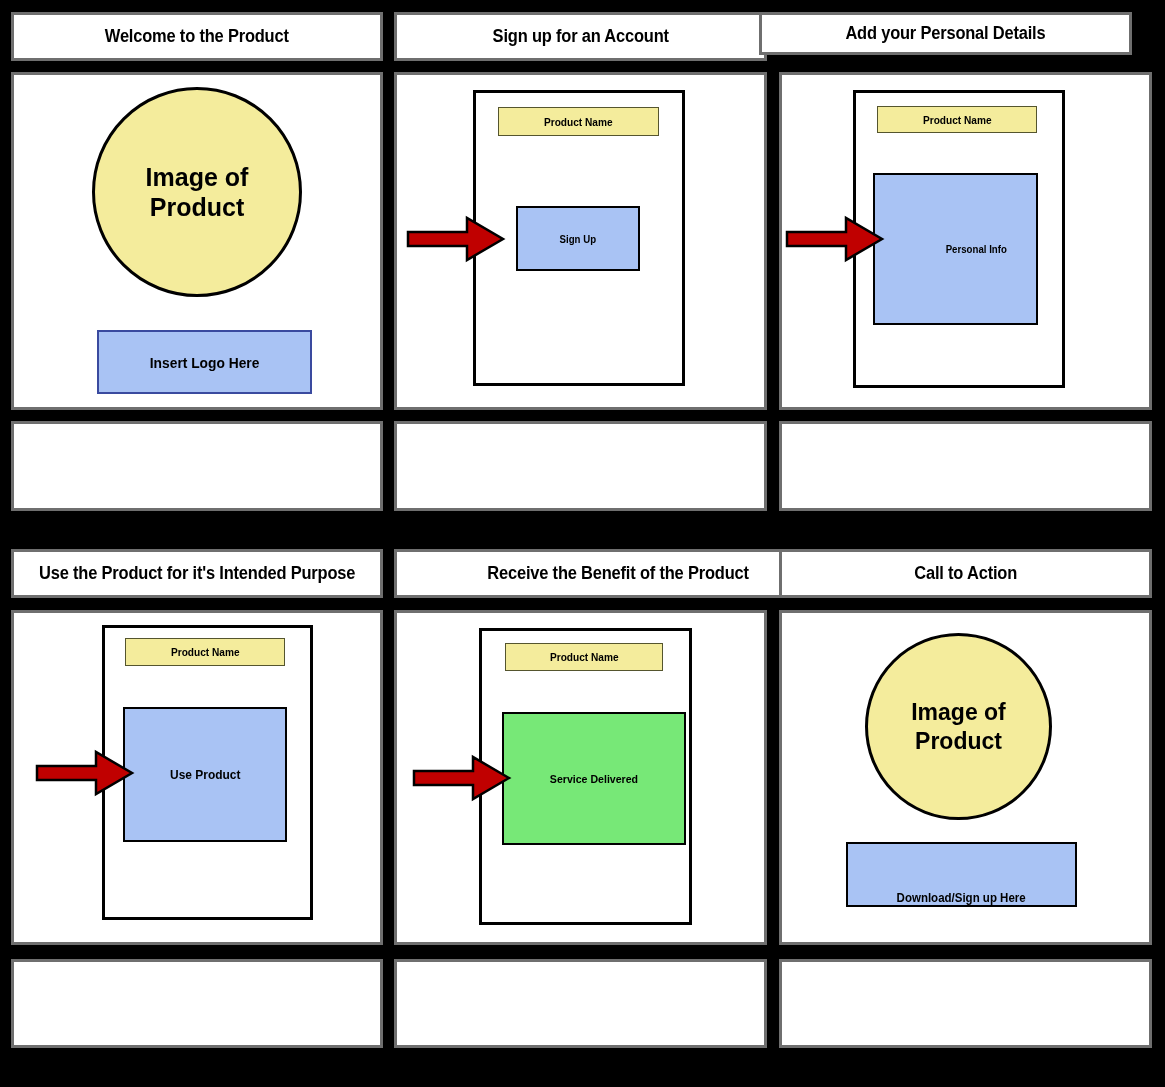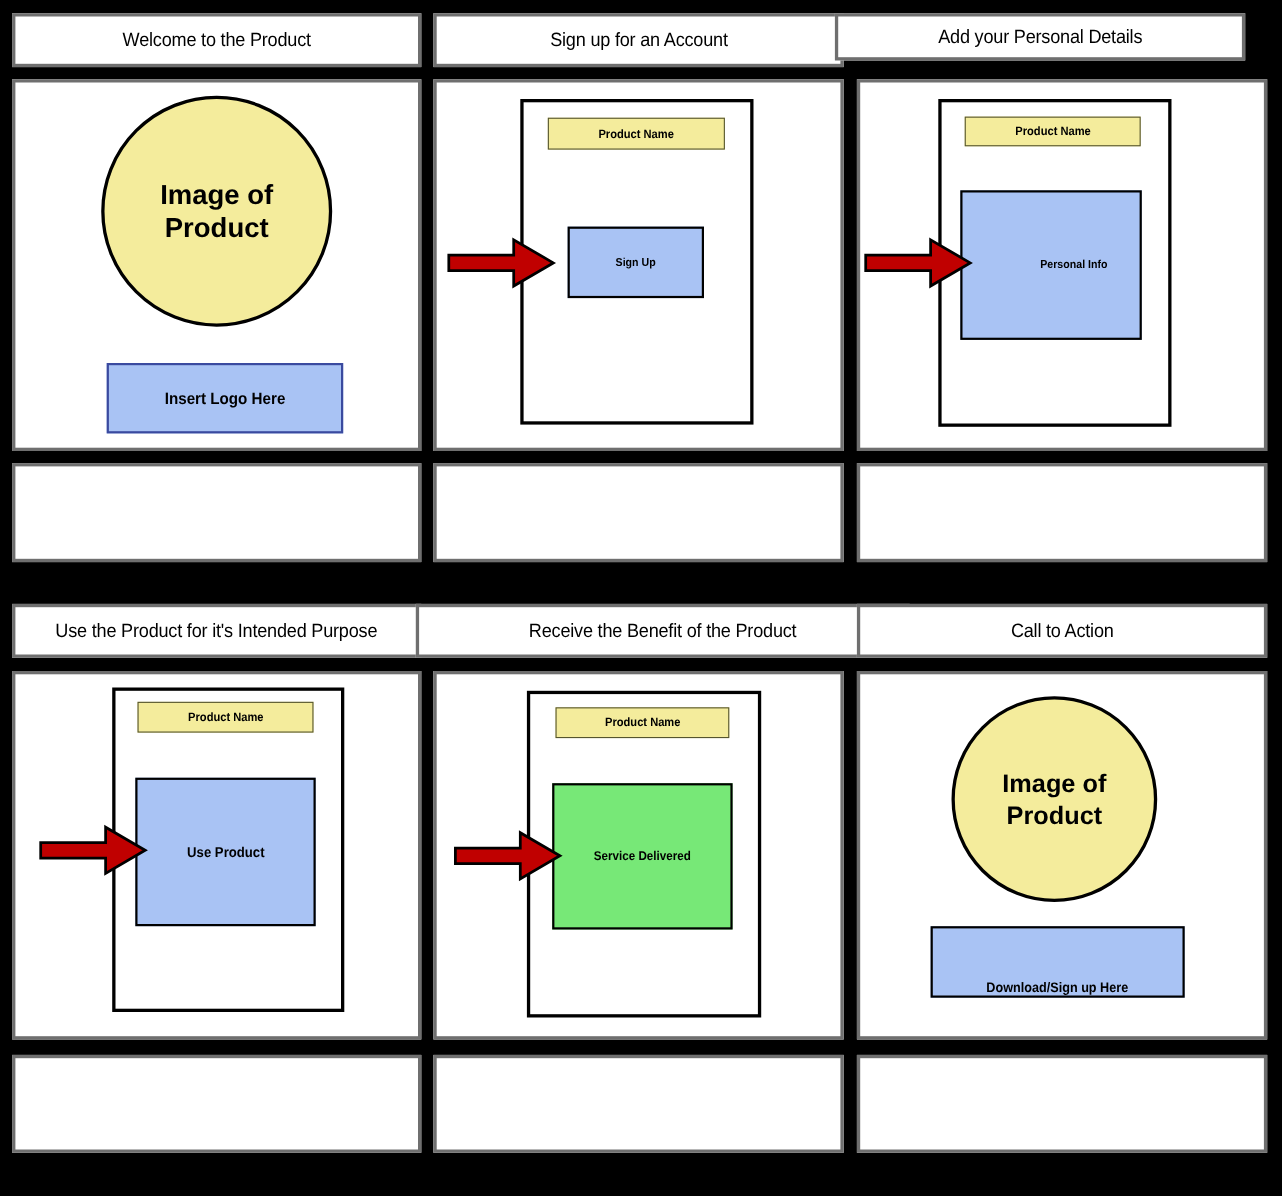--- a/index.html
+++ b/index.html
@@ -14,21 +14,21 @@
   }
 
   .cell {
     position:absolute;
     background:#fff;
     border:3px solid var(--cell-border, #6f6f6f);
   }
 
   .title-cell {
     display:flex; align-items:center; justify-content:center;
-    font-weight:normal; font-size:17.5px; color:#000;
+    font-weight:bold; font-size:17.5px; color:#000;
     text-align:center;
   }
   .title-cell .txt { transform:scaleX(0.94); letter-spacing:-0.2px; white-space:nowrap; }
 
   .content-cell { overflow:visible; }
 
   .page {
     position:absolute;
     background:#fff;
     border:3px solid #000;
@@ -121,21 +121,21 @@
   <div class="cell" style="left:394px; top:421px; width:373px; height:90px;"></div>
 
   <div class="cell title-cell" style="left:759px; top:12px; width:373px; height:43px;">
     <span class="txt">Add your Personal Details</span>
   </div>
   <div class="cell content-cell" style="left:779px; top:72px; width:373px; height:338px;">
     <div class="page" style="left:71px; top:15px; width:212px; height:298px;">
       <div class="hdr-box" style="left:21px; top:13px; width:160px; height:27px;">
         <span class="condensed">Product Name</span>
       </div>
-      <div class="action-box" style="left:17px; top:80px; width:165px; height:136px; font-size:10.5px;padding-left:41px;">
+      <div class="action-box" style="left:17px; top:80px; width:165px; height:152px; font-size:10.5px;padding-left:41px;">
         <span class="condensed">Personal Info</span>
       </div>
     </div>
     <div class="arrow" style="left:3px; top:140px;">
       <svg viewBox="0 0 100 48">
           <polygon points="2,17 61,17 61,3 97,24 61,45 61,31 2,31"></polygon>
         </svg>
     </div>
   </div>
   <div class="cell" style="left:779px; top:421px; width:373px; height:90px;"></div>
@@ -153,29 +153,29 @@
       </div>
     </div>
     <div class="arrow" style="left:21px; top:136px;">
       <svg viewBox="0 0 100 48">
           <polygon points="2,17 61,17 61,3 97,24 61,45 61,31 2,31"></polygon>
         </svg>
     </div>
   </div>
   <div class="cell" style="left:11px; top:959px; width:372px; height:89px;"></div>
 
-  <div class="cell title-cell" style="left:378px; top:549px; width:449px; height:49px;">
+  <div class="cell title-cell" style="left:394px; top:549px; width:449px; height:49px;">
     <span class="txt">Receive the Benefit of the Product</span>
   </div>
   <div class="cell content-cell" style="left:394px; top:610px; width:373px; height:335px;">
     <div class="page" style="left:82px; top:15px; width:213px; height:297px;">
       <div class="hdr-box" style="left:23px; top:12px; width:158px; height:28px;">
         <span class="condensed">Product Name</span>
       </div>
-      <div class="action-box green" style="left:20px; top:81px; width:164px; height:133px; font-size:11.5px;">
+      <div class="action-box green" style="left:20px; top:81px; width:184px; height:133px; font-size:11.5px;">
         <span class="condensed">Service Delivered</span>
       </div>
     </div>
     <div class="arrow" style="left:15px; top:141px;">
       <svg viewBox="0 0 100 48">
           <polygon points="2,17 61,17 61,3 97,24 61,45 61,31 2,31"></polygon>
         </svg>
     </div>
   </div>
   <div class="cell" style="left:394px; top:959px; width:373px; height:89px;"></div>

